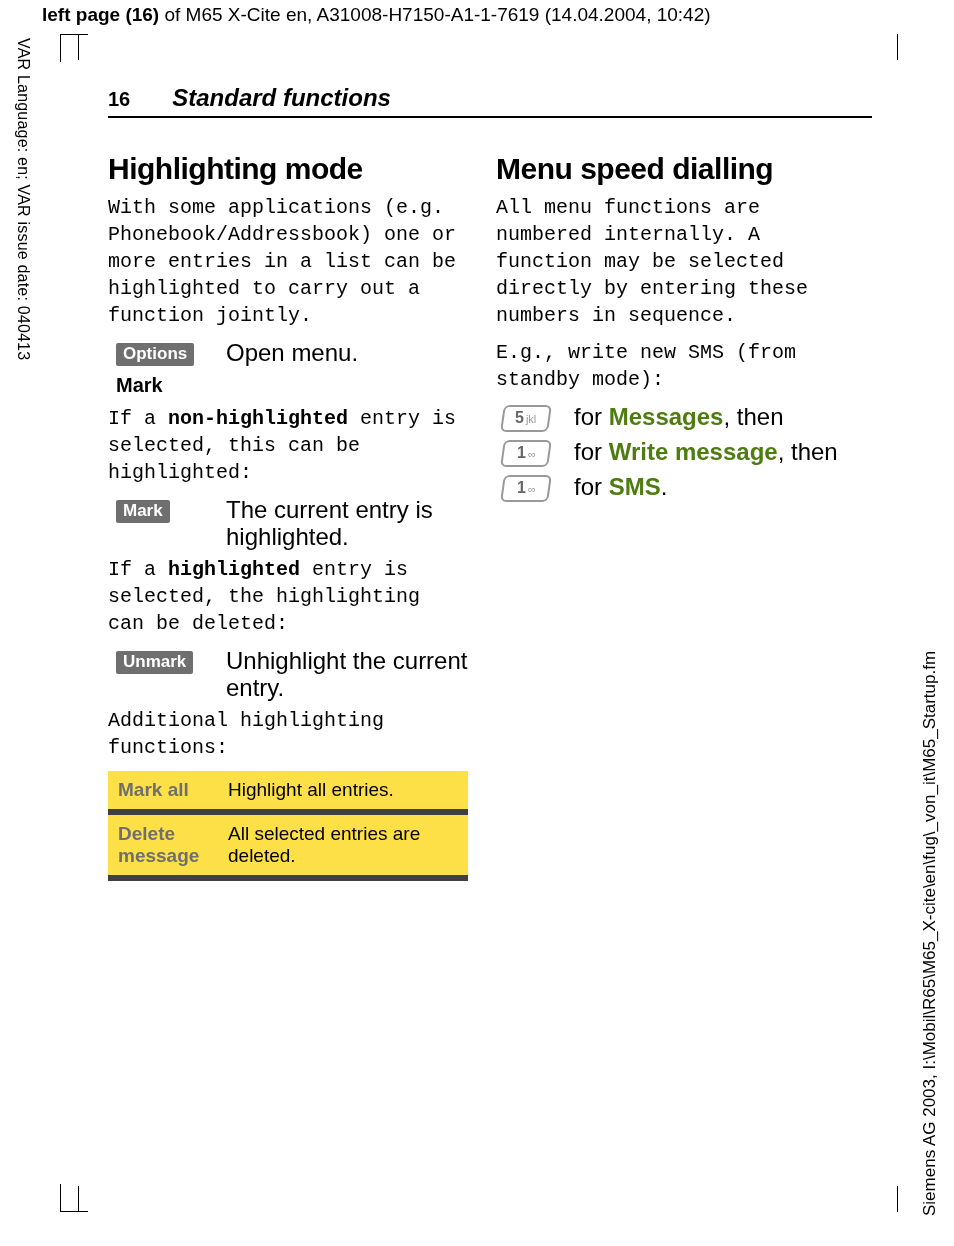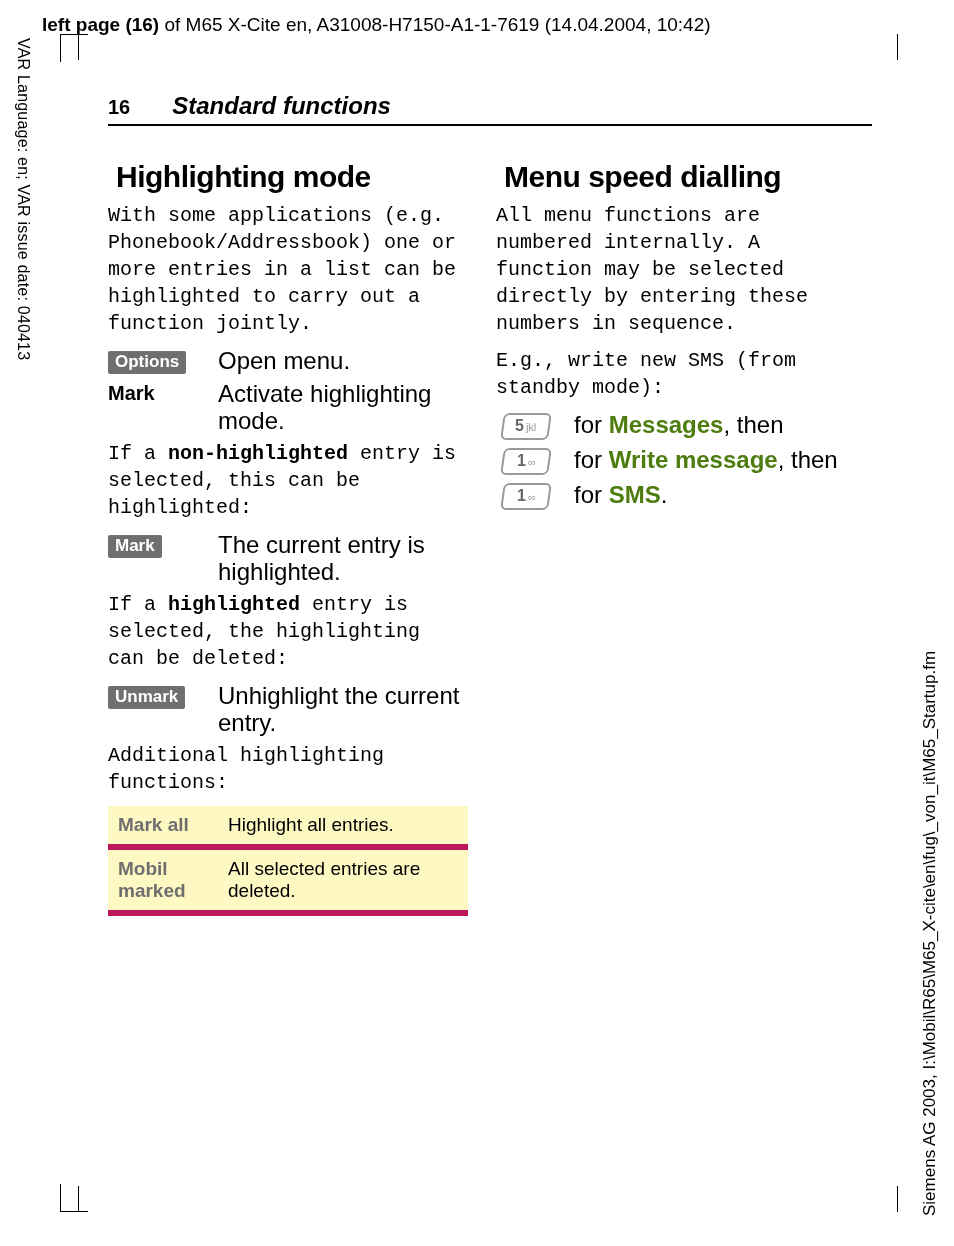--- a/index.html
+++ b/index.html
@@ -12,21 +12,21 @@
     height: 1246px;
     position: relative;
     color: #000;
   }
 
   .top-header {
     position: absolute;
     top: 0;
     left: 42px;
     font-size: 19px;
-    padding-top: 14px;
+    padding-top: 4px;
     line-height: 22px;
   }
   .top-header .bold { font-weight: 700; }
 
   .left-vertical {
     position: absolute;
     left: 14px;
     top: 38px;
     writing-mode: vertical-rl;
     font-size: 16px;
@@ -56,55 +56,55 @@
   .corner.tl { top: 34px; left: 60px; border-top-width:1px; border-left-width:1px; }
   .corner.tlv { top:34px; left:78px; width:1px; height:26px; background:#000;}
   .corner.tr { top: 34px; right: 56px; width:1px; height:26px; background:#000;}
   .corner.bl { bottom: 34px; left: 60px; border-bottom-width:1px; border-left-width:1px;}
   .corner.blv{ bottom:34px; left:78px; width:1px; height:26px; background:#000;}
   .corner.br { bottom: 34px; right: 56px; width:1px; height:26px; background:#000;}
 
   .page {
     position: absolute;
     left: 108px;
-    top: 92px;
+    top: 84px;
     width: 764px;
   }
 
   .running-head {
     display: flex;
     align-items: baseline;
     gap: 42px;
     border-bottom: 2px solid #000;
     padding-bottom: 4px;
     margin-bottom: 34px;
   }
   .running-head .pnum { font-size: 20px; font-weight: 700;}
   .running-head .sect { font-size: 24px; font-weight: 700; font-style: italic;}
 
   .cols { display: flex; gap: 28px; }
   .col { width: 360px; }
 
   h1.section {
     font-size: 30px;
     font-weight: 800;
-    margin: 0 0 8px 8px;
+    margin: 0 0 8px 0;
     letter-spacing: -0.5px;
   }
 
   p.body {
     font-size: 20px;
     line-height: 27px;
     margin: 0 0 10px 0;
     font-family: Liberation Mono, monospace;
   }
   p.body .strong { font-weight: 700; text-align: right; }
 
   .defrow { display:flex; align-items:flex-start; gap:18px; margin:2px 0 6px 0;}
-  .defrow .lbl { width:92px; font-size:20px; line-height:27px;}
+  .defrow .lbl { width:92px; font-size:20px; line-height:27px;margin-left:8px;}
   .defrow .lbl.bold { font-weight:700;}
   .defrow .desc { flex:1; font-size:24px; line-height:27px;}
 
   .chip {
     display:inline-block;
     background:#6f6f6f;
     color:#fff;
     font-weight:700;
     font-size:17px;
     padding:1px 7px 2px 7px;
@@ -112,24 +112,24 @@
     line-height:20px;
   }
 
   table.funcs {
     width: 100%;
     border-collapse: collapse;
     margin-top: 10px;
     font-size:19px;
   }
   table.funcs td {
-    background:#fef9c3;
+    background:#fde047;
     padding:8px 10px 8px 10px;
     vertical-align: top;
-    border-bottom: 6px solid #be185d;
+    border-bottom: 6px solid #404040;
   }
   table.funcs td:first-child {
     width:110px;
     font-weight:700;
     color:#6f6f6f;
   }
 
   .iconcell { width:60px; display:flex; justify-content:center; align-items:flex-start; padding-top:2px;}
 
   .keybtn {
@@ -181,21 +181,20 @@
     <div class="col">
       <h1 class="section">Highlighting mode</h1>
       <p class="body">With some applications (e.g. Phonebook/Addressbook) one or more entries in a list can be highlighted to carry out a function jointly.</p>
 
       <div class="defrow">
         <div class="lbl"><span class="chip">Options</span></div>
         <div class="desc">Open menu.</div>
       </div>
       <div class="defrow">
         <div class="lbl bold">Mark</div>
-        <div class="desc">Activate highlighting mode.</div>
       </div>
 
       <p class="body">
         <span>If a </span><span class="strong">non-highlighted</span><span> entry is selected, this can be highlighted:</span>
       </p>
 
       <div class="defrow">
         <div class="lbl"><span class="chip">Mark</span></div>
         <div class="desc">The current entry is highlighted.</div>
       </div>
@@ -211,21 +210,21 @@
 
       <p class="body">Additional highlighting functions:</p>
 
       <table class="funcs">
         <tbody>
             <tr>
           <td>Mark all</td>
           <td>Highlight all entries.</td>
         </tr>
         <tr>
-          <td>Mobil marked</td>
+          <td>Delete message</td>
           <td>All selected entries are deleted.</td>
         </tr>
       </tbody>
         </table>
     </div>
 
     <div class="col">
       <h1 class="section">Menu speed dialling</h1>
       <p class="body">All menu functions are numbered internally. A function may be selected directly by entering these numbers in sequence.</p>
       <p class="body">E.g., write new SMS (from standby mode):</p>

